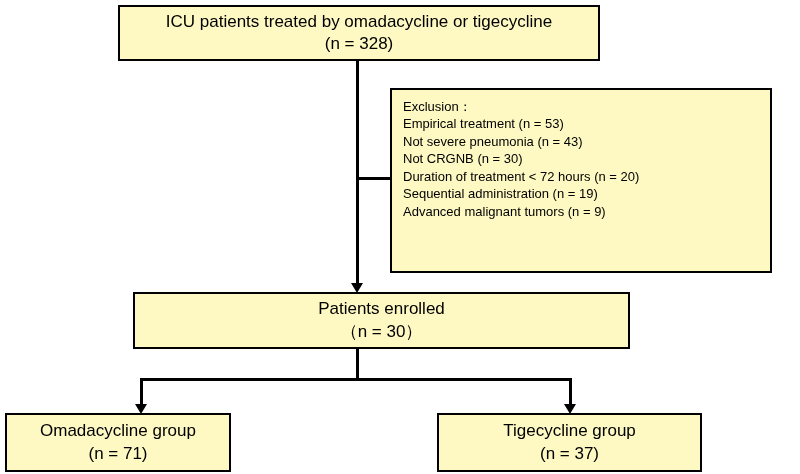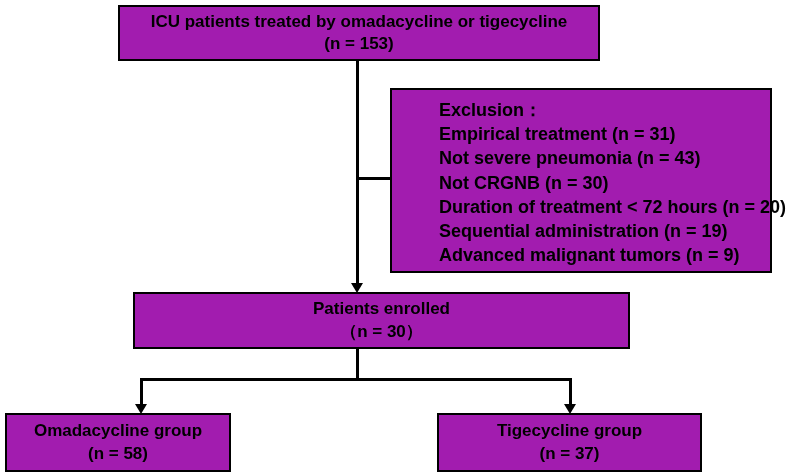--- a/index.html
+++ b/index.html
@@ -14,45 +14,44 @@
     height: 474px;
     background: #ffffff;
     overflow: hidden;
     font-family: "Liberation Sans", sans-serif;
     color: #000000;
   }
   .node {
     position: absolute;
     box-sizing: border-box;
     border: 2px solid #000000;
-    background: #a21caf;
+    background: #fef9c3;
     display: flex;
     flex-direction: column;
     justify-content: center;
     align-items: center;
     line-height: 1.30;
     font-size: 17px;
     z-index: 2;
-    font-weight: bold;
   }
   .node .line {
     display: block;
     white-space: nowrap;
   }
 
   
   #node-source   { left: 118px; top: 5px;   width: 482px; height: 56px; }
   #node-exclusion{ left: 390px; top: 88px;  width: 382px; height: 185px;
                    align-items: flex-start; justify-content: flex-start;
                    padding: 8px 0 0 11px; line-height: 1.345; }
   #node-enrolled { left: 133px; top: 292px; width: 497px; height: 57px; }
   #node-oma      { left: 5px;   top: 413px; width: 226px; height: 59px; }
   #node-tig      { left: 437px; top: 413px; width: 265px; height: 59px; }
 
-  #node-exclusion .line { font-size: 18px; margin-left: 36px; }
+  #node-exclusion .line { font-size: 13px; }
 
   
   .conn {
     position: absolute;
     background: #000000;
     z-index: 1;
   }
   
   #conn-trunk-main   { left: 356px; top: 61px;  width: 3px;  height: 223px; }
   
@@ -80,41 +79,41 @@
   #arrow-oma      { left: 135px; top: 404px; }
   #arrow-tig      { left: 564px; top: 404px; }
 </style>
 </head>
 <body>
 
 <div id="canvas">
 
   <div class="node" id="node-source">
     <span class="line">ICU patients treated by omadacycline or tigecycline</span>
-    <span class="line">(n = 153)</span>
+    <span class="line">(n = 328)</span>
   </div>
 
   <div class="node" id="node-exclusion">
     <span class="line">Exclusion：</span>
-    <span class="line">Empirical treatment (n = 31)</span>
+    <span class="line">Empirical treatment (n = 53)</span>
     <span class="line">Not severe pneumonia (n = 43)</span>
     <span class="line">Not CRGNB (n = 30)</span>
     <span class="line">Duration of treatment &lt; 72 hours (n = 20)</span>
     <span class="line">Sequential administration (n = 19)</span>
     <span class="line">Advanced malignant tumors (n = 9)</span>
   </div>
 
   <div class="node" id="node-enrolled">
     <span class="line">Patients enrolled</span>
     <span class="line">（n = 30）</span>
   </div>
 
   <div class="node" id="node-oma">
     <span class="line">Omadacycline group</span>
-    <span class="line">(n = 58)</span>
+    <span class="line">(n = 71)</span>
   </div>
 
   <div class="node" id="node-tig">
     <span class="line">Tigecycline group</span>
     <span class="line">(n = 37)</span>
   </div>
 
   <div class="conn" id="conn-trunk-main"></div>
   <div class="conn" id="conn-exclusion-h"></div>
   <div class="conn" id="conn-trunk-lower"></div>

